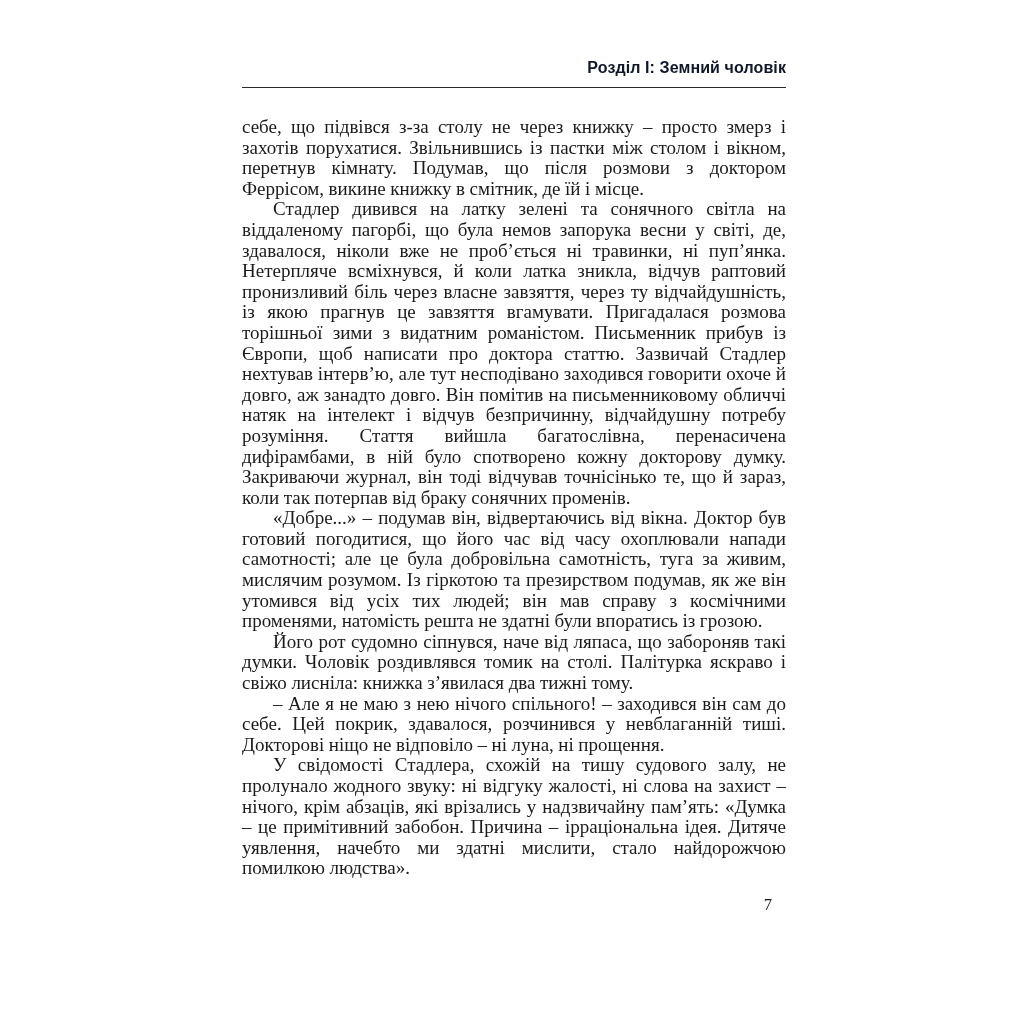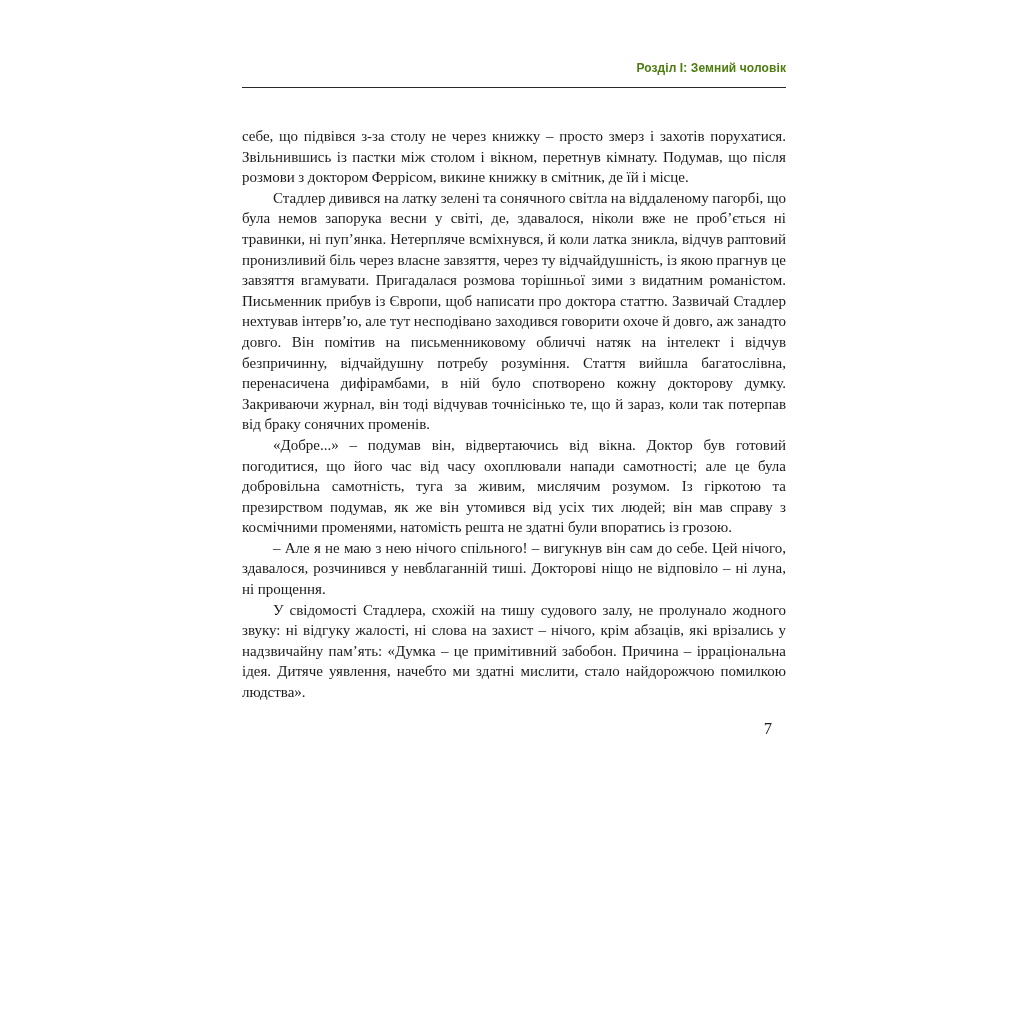--- a/index.html
+++ b/index.html
@@ -23,35 +23,35 @@
   }
   .text-block {
     position: absolute;
     left: 242px;
     top: 58px;
     width: 544px;
   }
   .running-head {
     text-align: right;
     font-family: "Liberation Sans", sans-serif;
-    font-size: 12px;
+    font-size: 16px;
     font-weight: 600;
-    color: #4d7c0f;
+    color: #0f172a;
     line-height: 20px;
     letter-spacing: 0.1px;
   }
   .header-rule {
     border: 0;
     border-top: 1px solid #2a2a2a;
     margin: 9px 0 0 0;
     width: 100%;
   }
   .body-text {
-    margin-top: 38px;
-    font-size: 15px;
+    margin-top: 29px;
+    font-size: 19px;
     line-height: 20.6px;
     text-align: justify;
     hyphens: auto;
     -webkit-hyphens: auto;
     word-spacing: -0.2px;
   }
   .body-text p {
     margin: 0;
     padding: 0;
   }
@@ -73,20 +73,21 @@
   <div class="text-block">
 
     <div class="running-head">Розділ І: Земний чоловік</div>
 
     <hr class="header-rule">
 
     <div class="body-text">
       <p class="continuation">себе, що підвівся з-за столу не через книжку – просто змерз і захотів порухатися. Звільнившись із пастки між столом і вікном, перетнув кімнату. Подумав, що після розмови з доктором Феррісом, викине книжку в смітник, де їй і місце.</p>
       <p class="indent">Стадлер дивився на латку зелені та сонячного світла на віддаленому пагорбі, що була немов запорука весни у світі, де, здавалося, ніколи вже не проб’ється ні травинки, ні пуп’янка. Нетерпляче всміхнувся, й коли латка зникла, відчув раптовий пронизливий біль через власне завзяття, через ту відчайдушність, із якою прагнув це завзяття вгамувати. Пригадалася розмова торішньої зими з видатним романістом. Письменник прибув із Європи, щоб написати про доктора статтю. Зазвичай Стадлер нехтував інтерв’ю, але тут несподівано заходився говорити охоче й довго, аж занадто довго. Він помітив на письменниковому обличчі натяк на інтелект і відчув безпричинну, відчайдушну потребу розуміння. Стаття вийшла багатослівна, перенасичена дифірамбами, в ній було спотворено кожну докторову думку. Закриваючи журнал, він тоді відчував точнісінько те, що й зараз, коли так потерпав від браку сонячних променів.</p>
       <p class="indent">«Добре...» – подумав він, відвертаючись від вікна. Доктор був готовий погодитися, що його час від часу охоплювали напади самотності; але це була добровільна самотність, туга за живим, мислячим розумом. Із гіркотою та презирством подумав, як же він утомився від усіх тих людей; він мав справу з космічними променями, натомість решта не здатні були впоратись із грозою.</p>
-      <p class="indent">– Але я не маю з нею нічого спільного! – вигукнув він сам до себе. Цей нічого, здавалося, розчинився у невблаганній тиші. Докторові ніщо не відповіло – ні луна, ні прощення.</p>
+      <p class="indent">Його рот судомно сіпнувся, наче від ляпаса, що забороняв такі думки. Чоловік роздивлявся томик на столі. Палітурка яскраво і свіжо лисніла: книжка з’явилася два тижні тому.</p>
+      <p class="indent">– Але я не маю з нею нічого спільного! – заходився він сам до себе. Цей покрик, здавалося, розчинився у невблаганній тиші. Докторові ніщо не відповіло – ні луна, ні прощення.</p>
       <p class="indent">У свідомості Стадлера, схожій на тишу судового залу, не пролунало жодного звуку: ні відгуку жалості, ні слова на захист – нічого, крім абзаців, які врізались у надзвичайну пам’ять: «Думка – це примітивний забобон. Причина – ірраціональна ідея. Дитяче уявлення, начебто ми здатні мислити, стало найдорожчою помилкою людства».</p>
     </div>
 
     <div class="page-number">7</div>
 
   </div>
 </div>
 
 </body></html>

